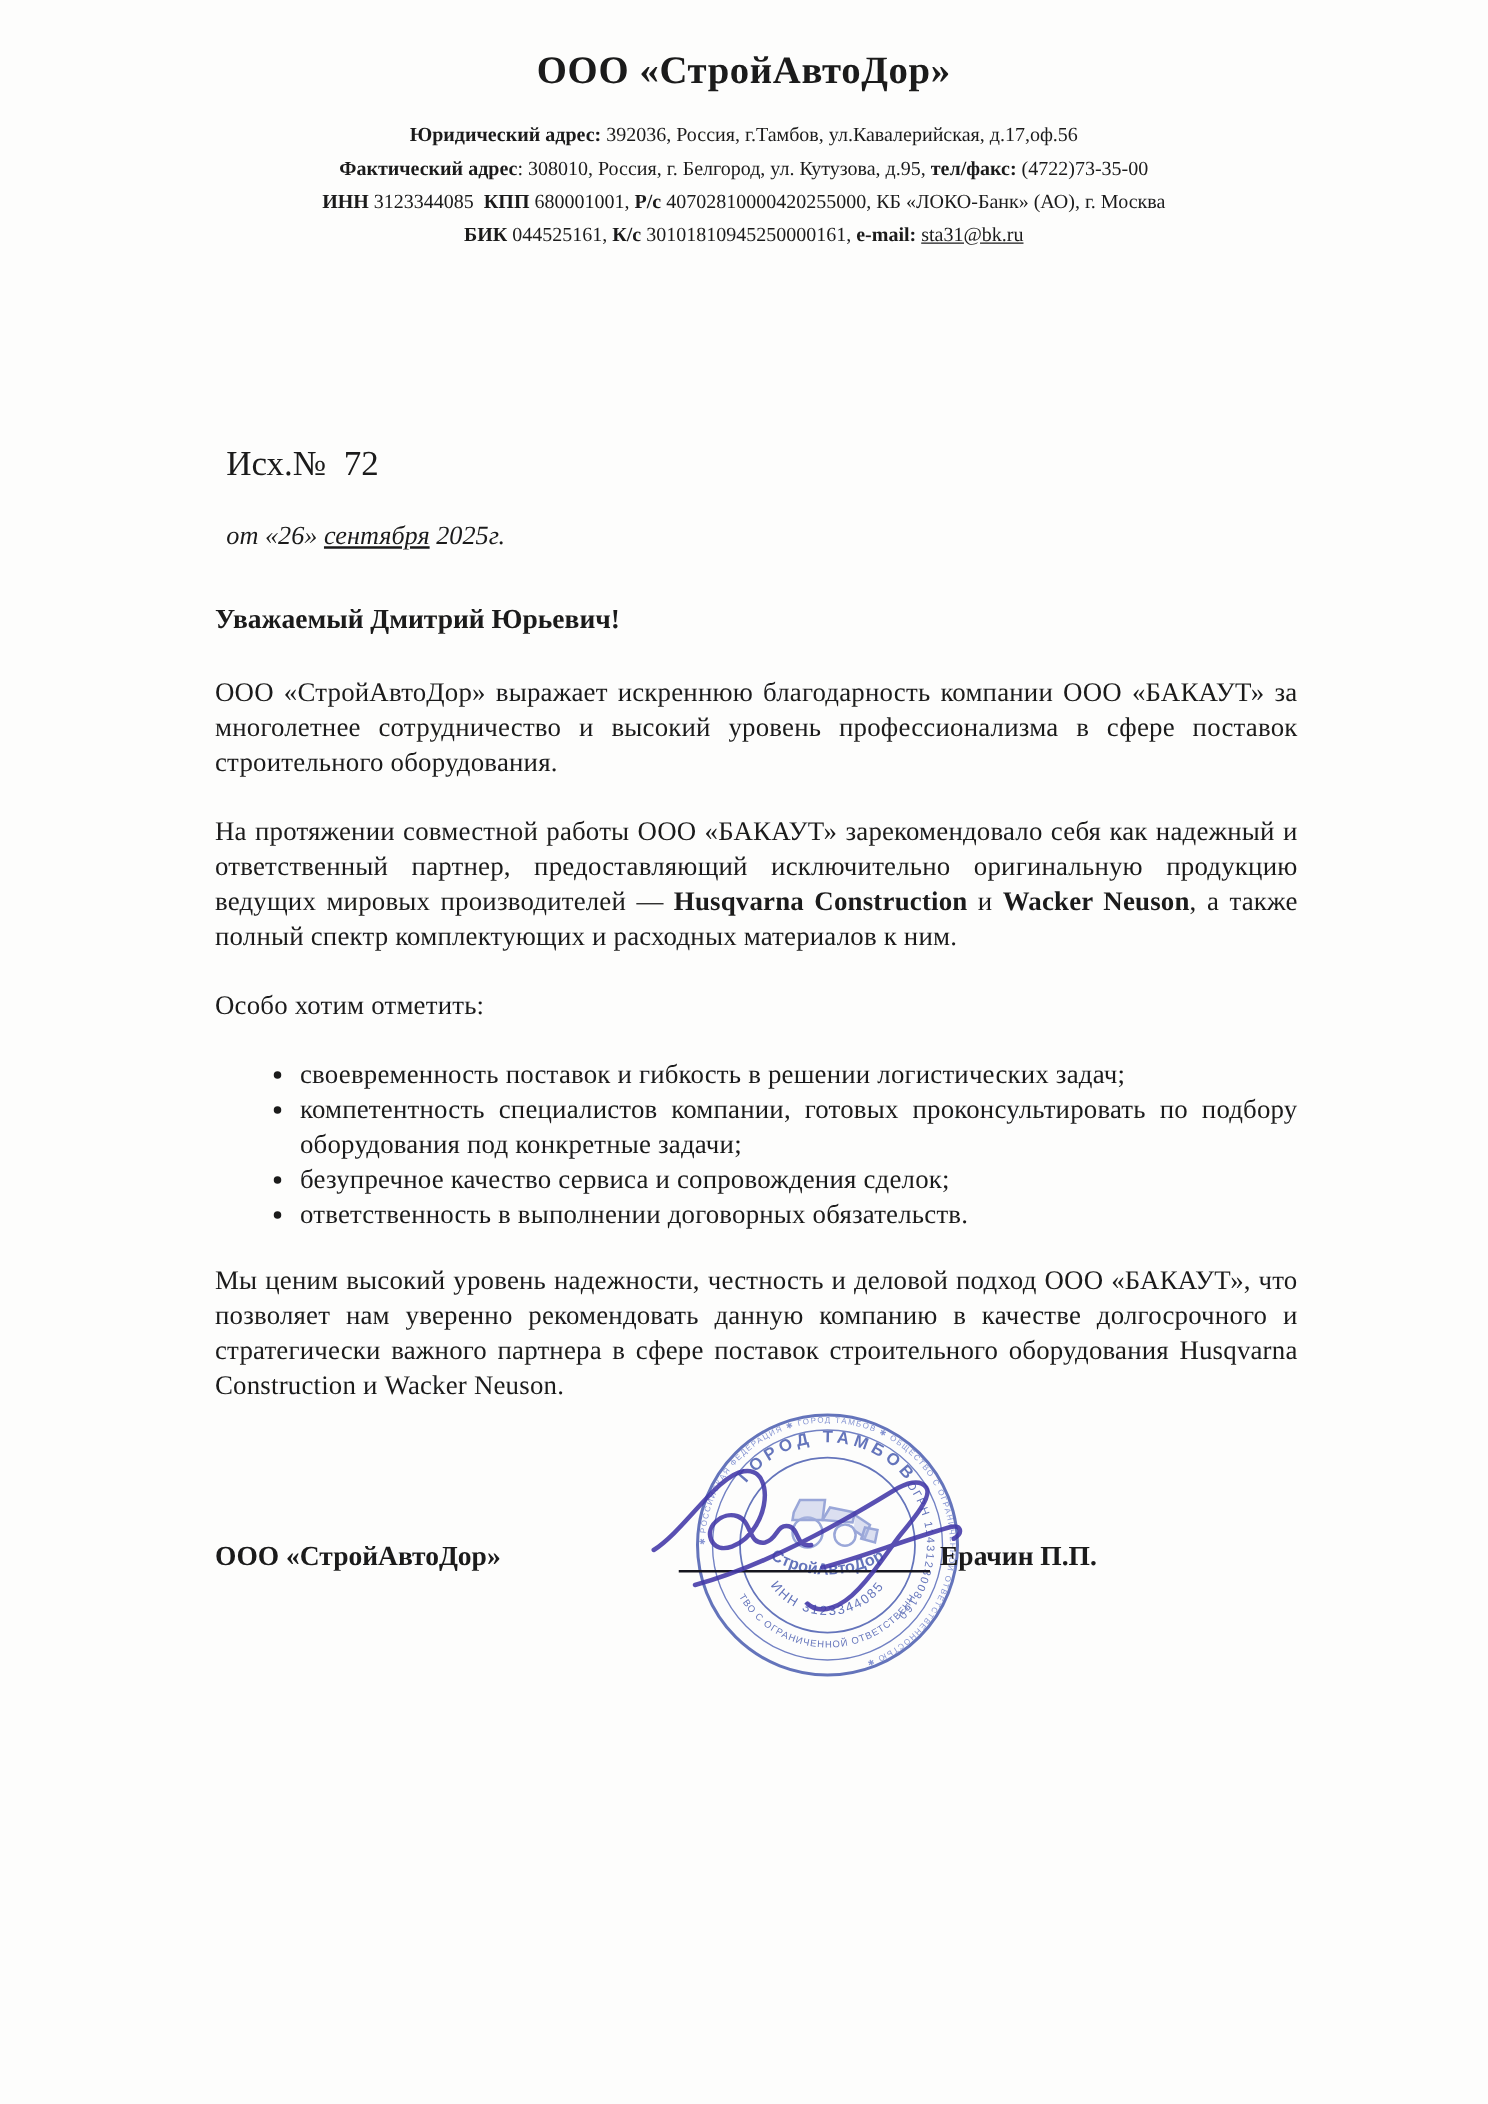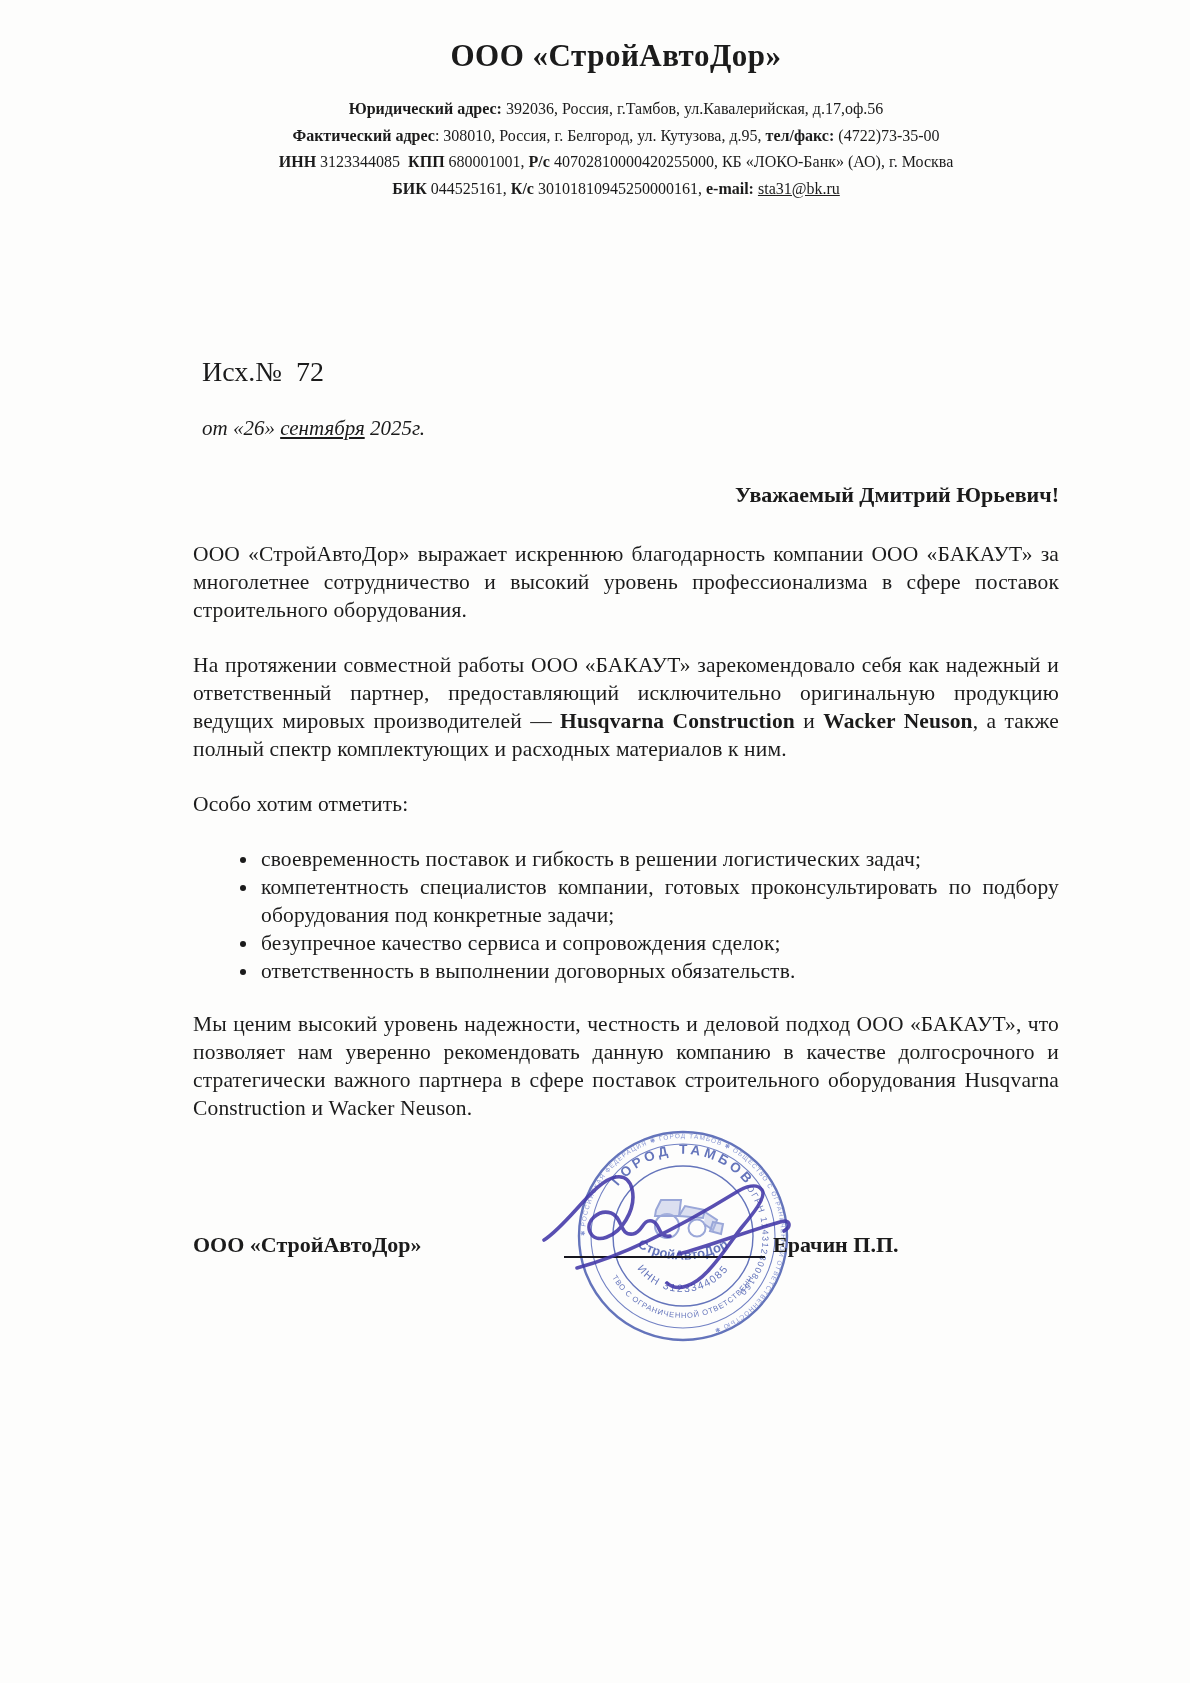--- a/index.html
+++ b/index.html
@@ -4,32 +4,32 @@
 <style>
   html,body{margin:0;padding:0;}
   body{
     width:1190px;height:1683px;
     background:#fdfdfc;
     font-family:"Liberation Serif","DejaVu Serif",serif;
     color:#1b1b1b;
     position:relative;
     overflow:hidden;
   }
-  .page{position:absolute;inset:0;margin-left:21px;}
+  .page{position:absolute;inset:0;}
   
   .letterhead{position:absolute;top:38px;left:0;width:1190px;text-align:center;}
   .doc-title{font-size:31px;font-weight:bold;letter-spacing:.5px;margin:0 0 22px;}
   .head-line{font-size:16px;line-height:26.5px;white-space:nowrap;}
   .b{font-weight:bold;}
   .u{text-decoration:underline;}
   
   .ref-number{position:absolute;top:356px;left:181px;font-size:28px;}
   .ref-date{position:absolute;top:416px;left:181px;font-size:21px;font-style:italic;}
   
-  .salutation{position:absolute;top:482px;left:172px;width:866px;text-align:right;
+  .salutation{position:absolute;top:482px;left:172px;width:866px;text-align:left;
               font-size:22px;font-weight:bold;}
   .content{position:absolute;top:540px;left:172px;width:866px;
            font-size:21.5px;line-height:28px;letter-spacing:.15px;z-index:2;}
   .content p{margin:0 0 27px;text-align:justify;}
   .content p.no-just{text-align:left;}
   .content ul{margin:3px 0 25px;padding-left:66px;list-style:disc outside;}
   .content li{text-align:justify;padding-left:2px;}
   
   .sig-company{position:absolute;top:1232px;left:172px;font-size:22px;font-weight:bold;z-index:2;}
   .sig-name{position:absolute;top:1232px;left:752px;font-size:22px;font-weight:bold;z-index:2;}

